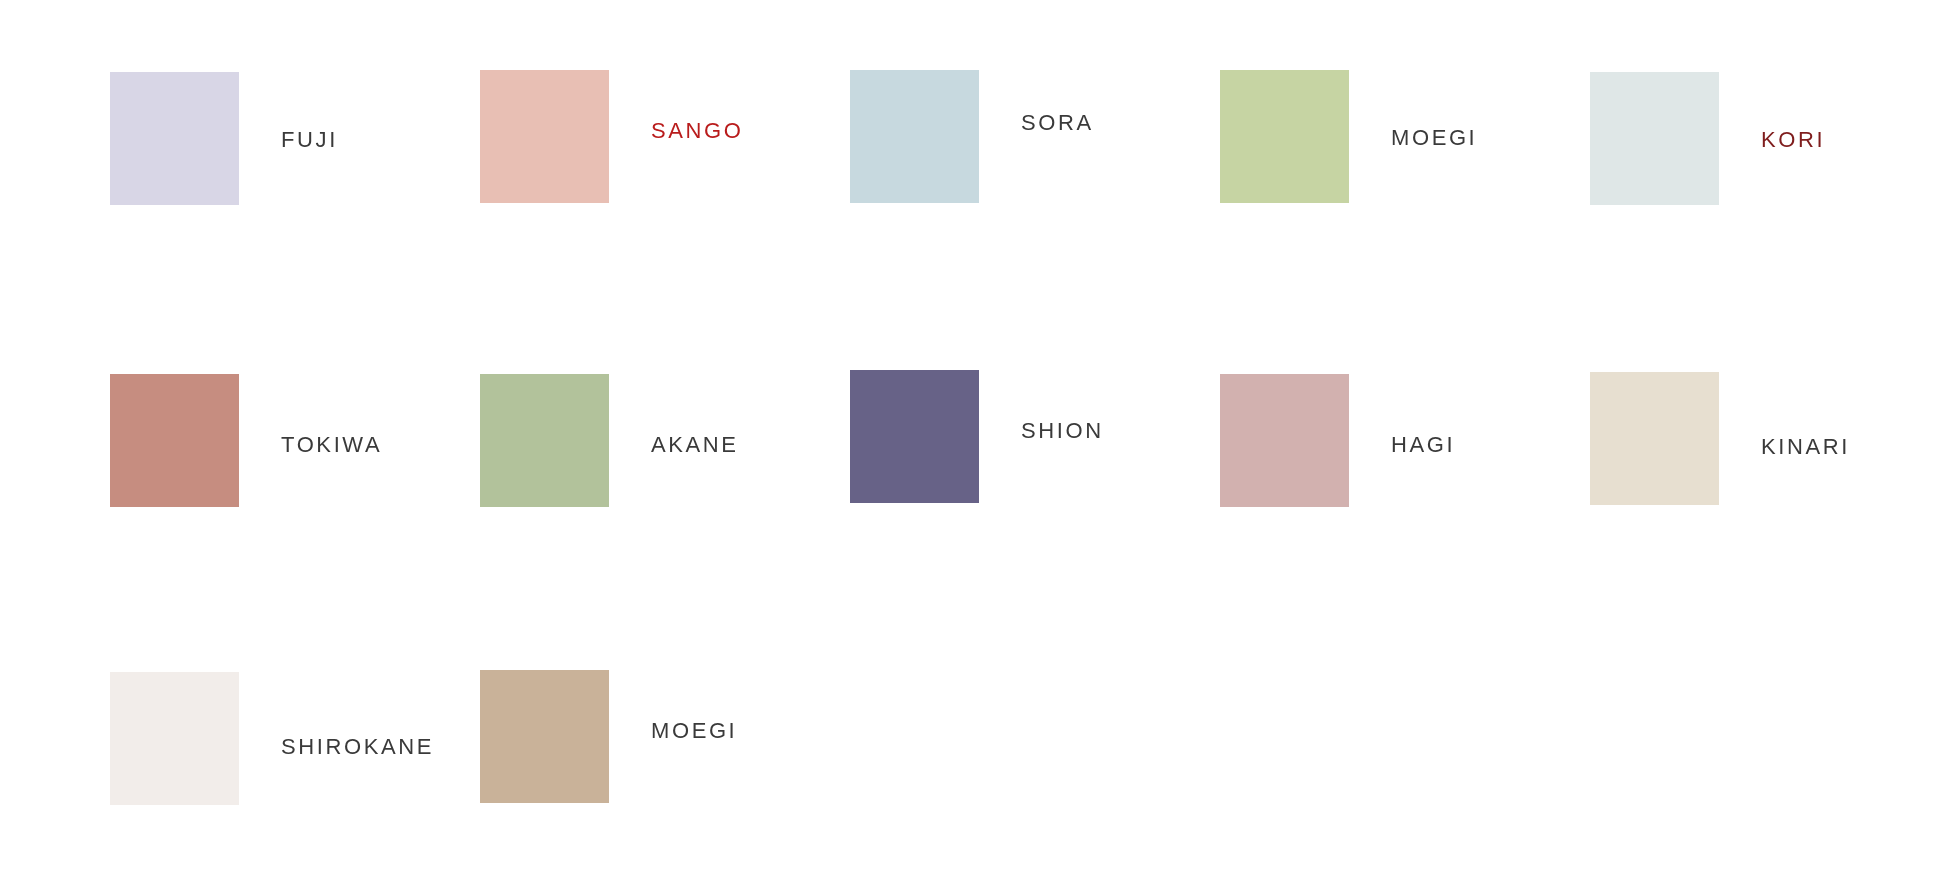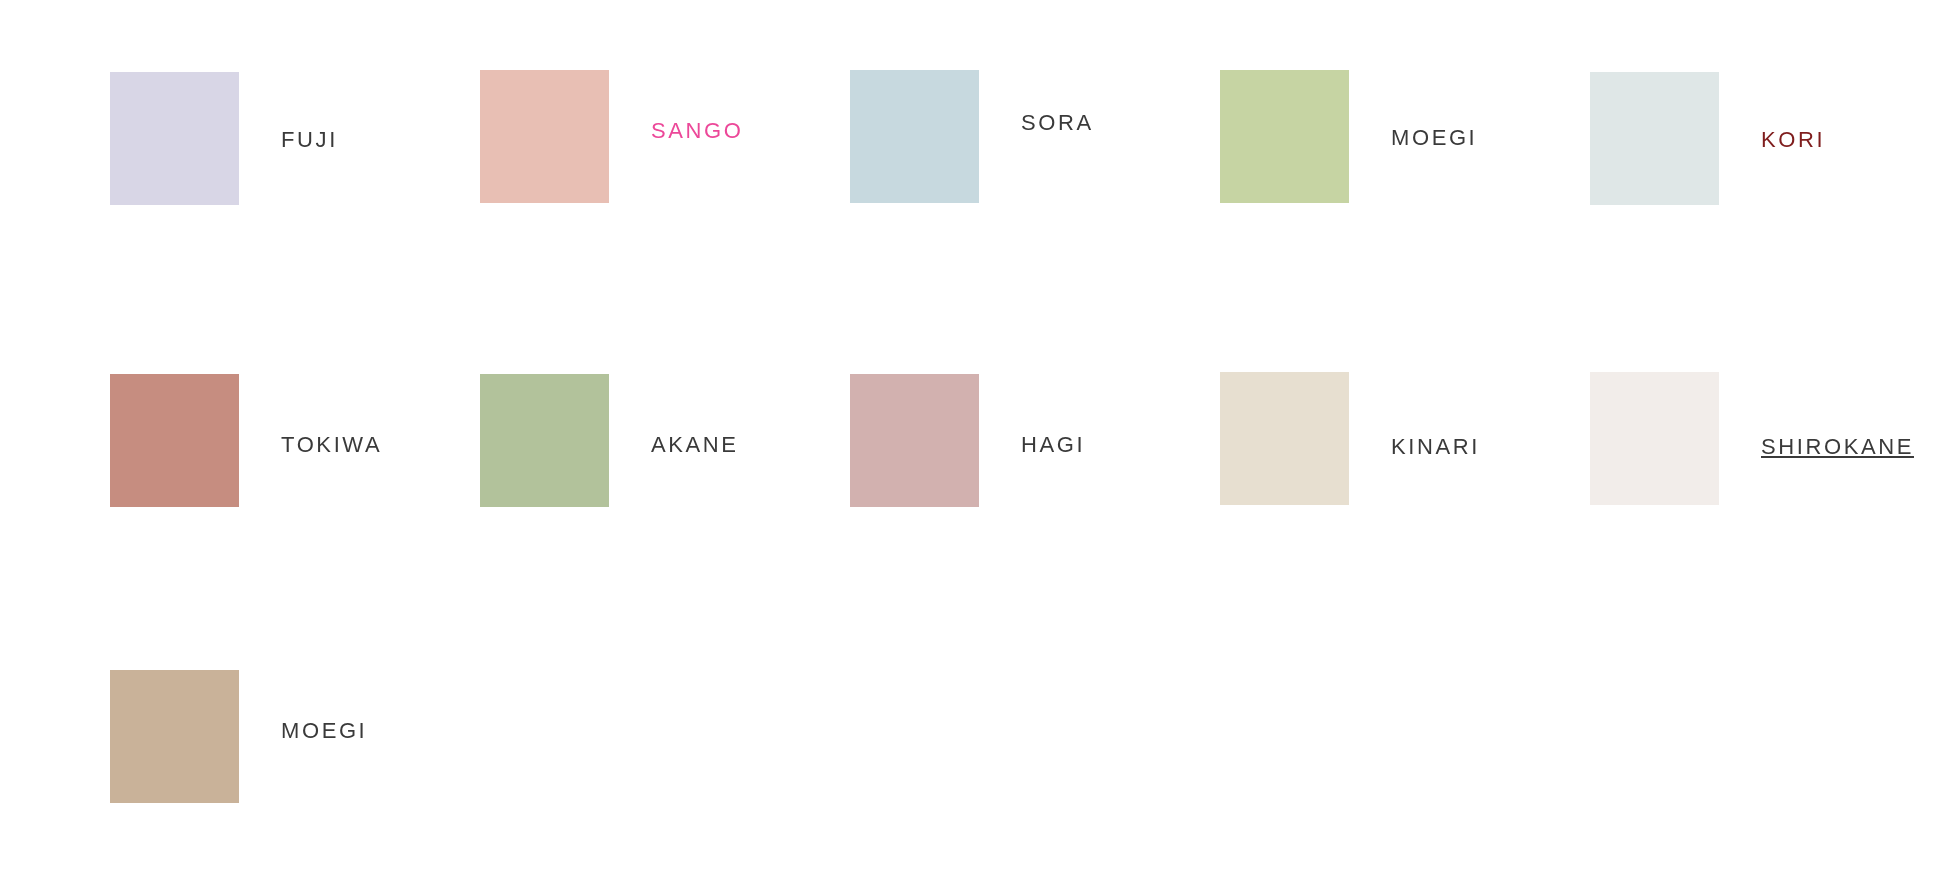--- a/index.html
+++ b/index.html
@@ -73,21 +73,21 @@
 <div class="palette-sheet">
   <div class="swatch-grid">
 
     <div class="swatch-item">
       <span class="swatch-chip" style="background-color: rgb(216, 214, 230);"></span>
       <span class="swatch-label" style="color: rgb(58, 58, 58);">FUJI</span>
     </div>
 
     <div class="swatch-item nudge-up-2 label-lift">
       <span class="swatch-chip" style="background-color: rgb(232, 191, 180);"></span>
-      <span class="swatch-label" style="color: #ec4899;">SANGO</span>
+      <span class="swatch-label" style="color: #b91c1c;">SANGO</span>
     </div>
 
 
     <div class="swatch-item nudge-up-2">
       <span class="swatch-chip" style="background-color: rgb(199, 217, 223);"></span>
       <span class="swatch-label" style="color: rgb(58, 58, 58); margin-top: 40px;">SORA</span>
     </div>
 
     <div class="swatch-item nudge-up-2">
       <span class="swatch-chip" style="background-color: rgb(198, 212, 163);"></span>
@@ -102,34 +102,38 @@
     <div class="swatch-item nudge-dn-2">
       <span class="swatch-chip" style="background-color: rgb(198, 141, 128);"></span>
       <span class="swatch-label" style="color: rgb(58, 58, 58);">TOKIWA</span>
     </div>
 
     <div class="swatch-item nudge-dn-2">
       <span class="swatch-chip" style="background-color: rgb(178, 194, 155);"></span>
       <span class="swatch-label" style="color: rgb(58, 58, 58);">AKANE</span>
     </div>
 
+    <div class="swatch-item nudge-up-2 label-lift">
+      <span class="swatch-chip" style="background-color: rgb(103, 98, 135);"></span>
+      <span class="swatch-label" style="color: rgb(58, 58, 58);">SHION</span>
+    </div>
 
     <div class="swatch-item nudge-dn-2">
       <span class="swatch-chip" style="background-color: rgb(210, 177, 175);"></span>
       <span class="swatch-label" style="color: rgb(58, 58, 58);">HAGI</span>
     </div>
 
     <div class="swatch-item label-drop">
       <span class="swatch-chip" style="background-color: rgb(231, 223, 208);"></span>
       <span class="swatch-label" style="color: rgb(58, 58, 58);">KINARI</span>
     </div>
 
     <div class="swatch-item label-drop">
       <span class="swatch-chip" style="background-color: rgb(242, 237, 234);"></span>
-      <span class="swatch-label" style="color: rgb(58, 58, 58); text-decoration: underline;">SHIROKANE</span>
+      <span class="swatch-label" style="color: rgb(58, 58, 58);">SHIROKANE</span>
     </div>
 
     <div class="swatch-item nudge-up-2 label-lift">
       <span class="swatch-chip" style="background-color: rgb(201, 178, 153);"></span>
       <span class="swatch-label" style="color: rgb(58, 58, 58);">MOEGI</span>
     </div>
 
   </div>
 </div>
 

